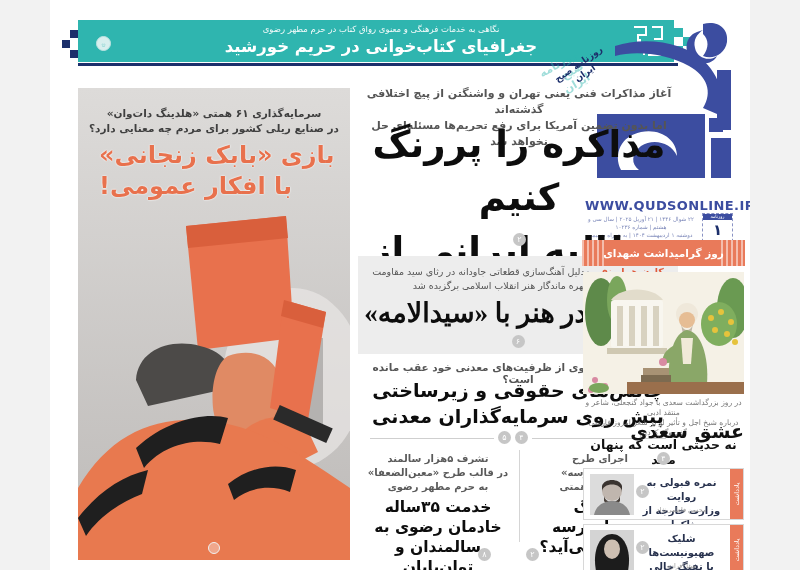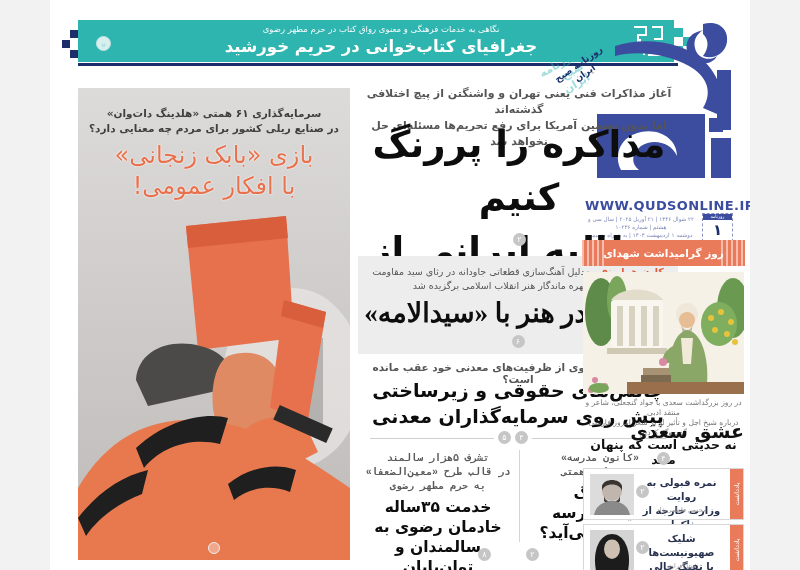--- a/index.html
+++ b/index.html
@@ -63,29 +63,29 @@
   .culture-badge { margin:6px auto 0; }
 
   .mine-kicker { top:361px; left:308px; width:320px; text-align:center; font-size:10.5px; font-weight:bold; color:#555; }
   .mine-head { top:377px; left:308px; width:320px; text-align:center; font-size:19px; font-weight:bold; color:#0d0d0d; line-height:26px; }
   .divider { top:438px; left:320px; width:296px; border-top:1px solid #cfcfcf; }
   .div-badges { top:431px; left:444px; display:flex; gap:4px; background:#fff; padding:0 4px; }
 
   .vrule { top:450px; left:469px; width:1px; height:92px; background:#d5d5d5; }
   .subcol { top:452px; width:148px; text-align:center; }
   .subcol.r { left:476px; } .subcol.l { left:314px; }
-  .sub-kicker { font-size:10px; font-weight:bold; color:#5a5a5a; line-height:14px;font-family:Liberation Mono, monospace; }
+  .sub-kicker { font-size:10px; font-weight:bold; color:#5a5a5a; line-height:14px; }
   .sub-head { margin-top:3px; font-size:15.5px; font-weight:bold; color:#0d0d0d; line-height:20px; }
   .sub-badge-r { top:548px; left:476px; }
   .sub-badge-l { top:548px; left:428px; }
 
   
   .photo-block { top:88px; left:28px; width:272px; height:472px; background:#d6d4d2; overflow:hidden; }
   .photo-kicker { position:absolute; top:18px; left:0; width:100%; text-align:center; font-size:10.5px; font-weight:bold; color:#3f3f3f; line-height:15px; }
-  .photo-head { position:absolute; top:52px; left:0; width:100%; text-align:center; font-size:24px; font-weight:normal; color:#e8714d; line-height:31px; text-shadow:0 0 2px #ffffff, 0 0 1px #ffffff; }
+  .photo-head { position:absolute; top:52px; left:0; width:100%; text-align:left; font-size:24px; font-weight:bold; color:#e8714d; line-height:31px; text-shadow:0 0 2px #ffffff, 0 0 1px #ffffff;padding-left:21px; }
   .photo-credit { position:absolute; bottom:6px; left:50%; transform:translateX(-50%); width:12px; height:12px; border:1px solid #f0f0f0; border-radius:50%; background:rgba(255,255,255,.35); }
 </style>
 </head>
 <body>
 
 <div class="page">
 
   <div class="abs teal-band">
     <div class="texts">
       <div class="teal-kicker">نگاهی به خدمات فرهنگی و معنوی رواق کتاب در حرم مطهر رضوی</div>
@@ -169,20 +169,21 @@
   <div class="abs mine-kicker">چرا خراسان‌رضوی از ظرفیت‌های معدنی خود عقب مانده است؟</div>
   <div class="abs divider"></div>
   <div class="abs div-badges">
     <span class="badge sm">۴</span>
     <span class="badge sm">۵</span>
   </div>
 
   <div class="abs vrule"></div>
   <div class="abs subcol r">
     <div class="sub-kicker">
+      <div>اجرای طرح</div>
       <div>«کانون مدرسه»</div>
       <div>در سراسر همتی</div>
     </div>
     <div class="sub-head">
       <div>آیا زنگ</div>
       <div>سینمامدرسه</div>
       <div>به‌صدا درمی‌آید؟</div>
     </div>
   </div>
   <div class="abs subcol l">

